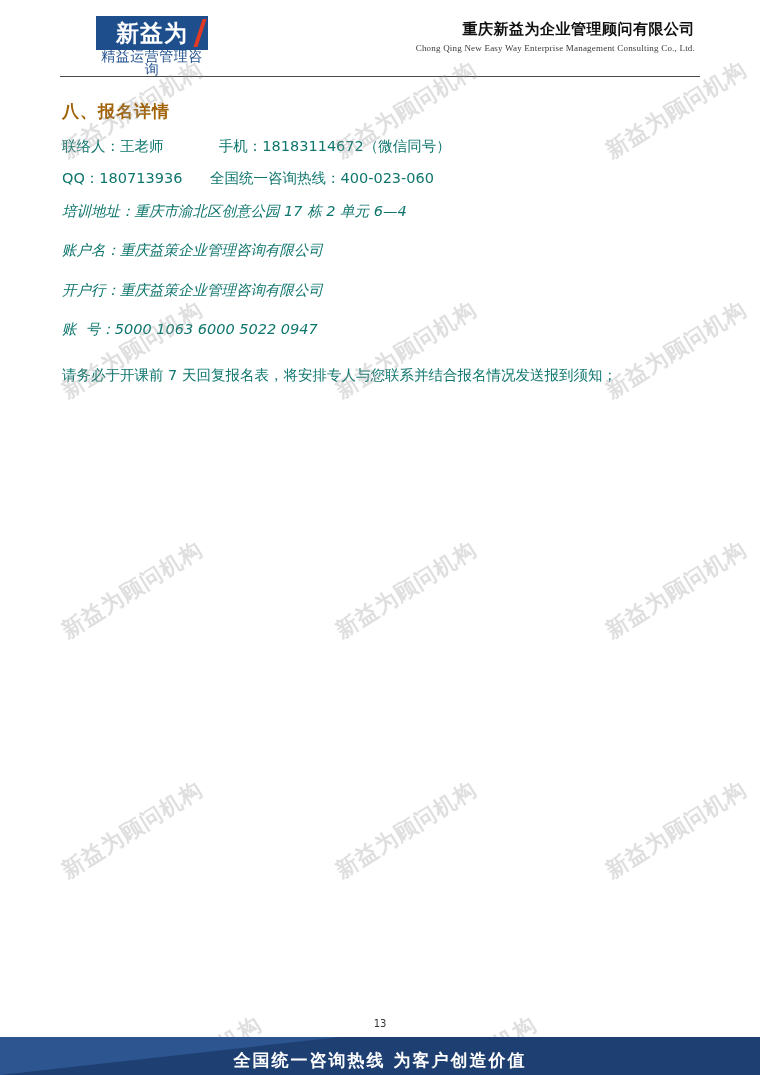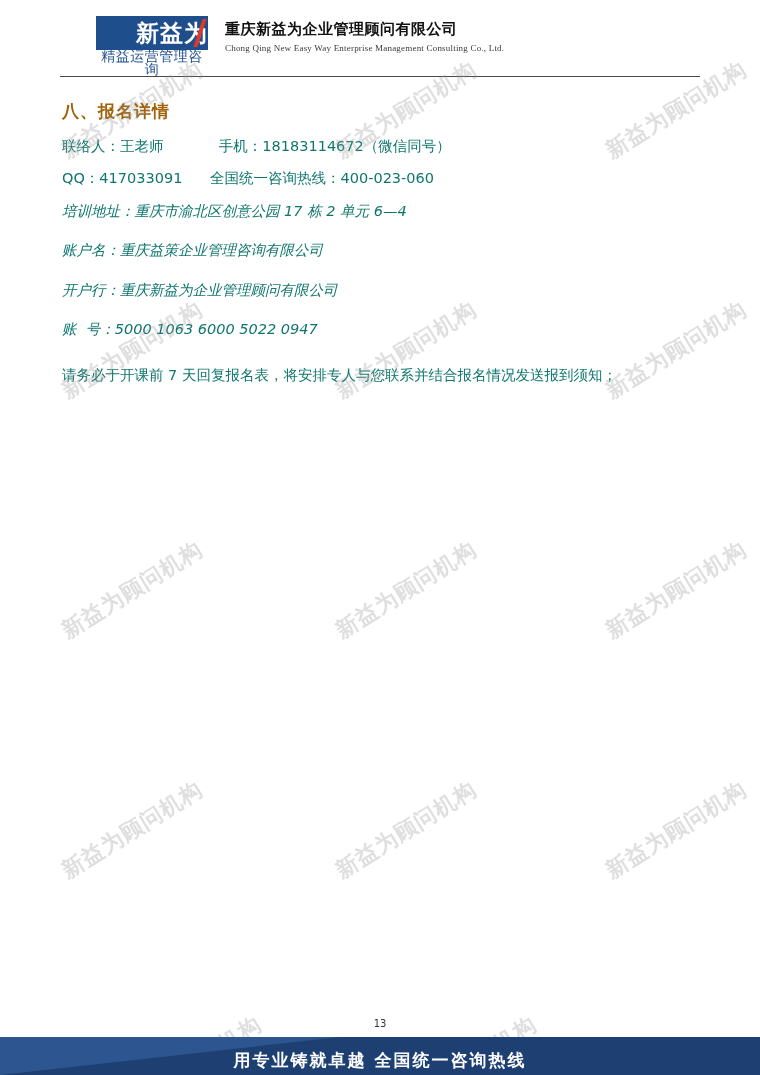--- a/index.html
+++ b/index.html
@@ -38,21 +38,21 @@
     height: 48px;
   }
   .logo-main {
     width: 112px;
     height: 34px;
     background: #1f4e8c;
     color: #ffffff;
     font-size: 23px;
     font-weight: bold;
     letter-spacing: 1px;
-    text-align: right;
+    text-align: center;
     line-height: 34px;
     font-family: "DejaVu Sans", sans-serif;
     position: relative;
   }
   .logo-slash {
     position: absolute;
     right: 6px;
     top: 3px;
     width: 4px;
     height: 28px;
@@ -67,21 +67,21 @@
     color: #1f4e8c;
     text-align: center;
     letter-spacing: 0.5px;
     font-family: "DejaVu Sans", sans-serif;
   }
   .header-titles {
     position: absolute;
     left: 225px;
     top: 20px;
     width: 470px;
-    text-align: left;
+    text-align: right;
   }
   .header-cn {
     font-size: 15px;
     color: #111111;
     font-weight: bold;
     font-family: "DejaVu Sans", sans-serif;
     letter-spacing: 0.5px;
   }
   .header-en {
     margin-top: 4px;
@@ -202,24 +202,24 @@
       <div class="header-cn">重庆新益为企业管理顾问有限公司</div>
       <div class="header-en">Chong Qing New Easy Way Enterprise Management Consulting Co., Ltd.</div>
     </div>
     <div class="header-rule"></div>
   </div>
 
   <div class="section-title">八、报名详情</div>
 
   <div class="content">
     <div class="line">联络人：王老师            手机：18183114672（微信同号）</div>
-    <div class="line">QQ：417033091      全国统一咨询热线：400-023-060</div>
+    <div class="line">QQ：180713936      全国统一咨询热线：400-023-060</div>
     <div class="line gap-lg">培训地址：重庆市渝北区创意公园 17 栋 2 单元 6—4</div>
     <div class="line gap-lg">账户名：重庆益策企业管理咨询有限公司</div>
-    <div class="line gap-lg">开户行：重庆新益为企业管理顾问有限公司</div>
+    <div class="line gap-lg">开户行：重庆益策企业管理咨询有限公司</div>
     <div class="line gap-lg">账  号：5000 1063 6000 5022 0947</div>
     <div class="line wrap">请务必于开课前 7 天回复报名表，将安排专人与您联系并结合报名情况发送报到须知；</div>
   </div>
 
   <div class="wm" style="left:56px;  top:620px;">新益为顾问机构</div>
   <div class="wm" style="left:330px; top:620px;">新益为顾问机构</div>
   <div class="wm" style="left:600px; top:620px;">新益为顾问机构</div>
   <div class="wm" style="left:56px;  top:380px;">新益为顾问机构</div>
   <div class="wm" style="left:330px; top:380px;">新益为顾问机构</div>
   <div class="wm" style="left:600px; top:380px;">新益为顾问机构</div>
@@ -228,15 +228,15 @@
   <div class="wm" style="left:600px; top:140px;">新益为顾问机构</div>
   <div class="wm" style="left:56px;  top:860px;">新益为顾问机构</div>
   <div class="wm" style="left:330px; top:860px;">新益为顾问机构</div>
   <div class="wm" style="left:600px; top:860px;">新益为顾问机构</div>
   <div class="wm" style="left:115px; top:1095px;">新益为顾问机构</div>
   <div class="wm" style="left:390px; top:1095px;">新益为顾问机构</div>
   <div class="wm" style="left:660px; top:1095px;">新益为顾问机构</div>
 
   <div class="page-number">13</div>
   <div class="footer-bar"></div>
-  <div class="footer-text">用专业铸就卓越 全国统一咨询热线</div>
+  <div class="footer-text">全国统一咨询热线 为客户创造价值</div>
 
 </div>
 
 </body></html>

